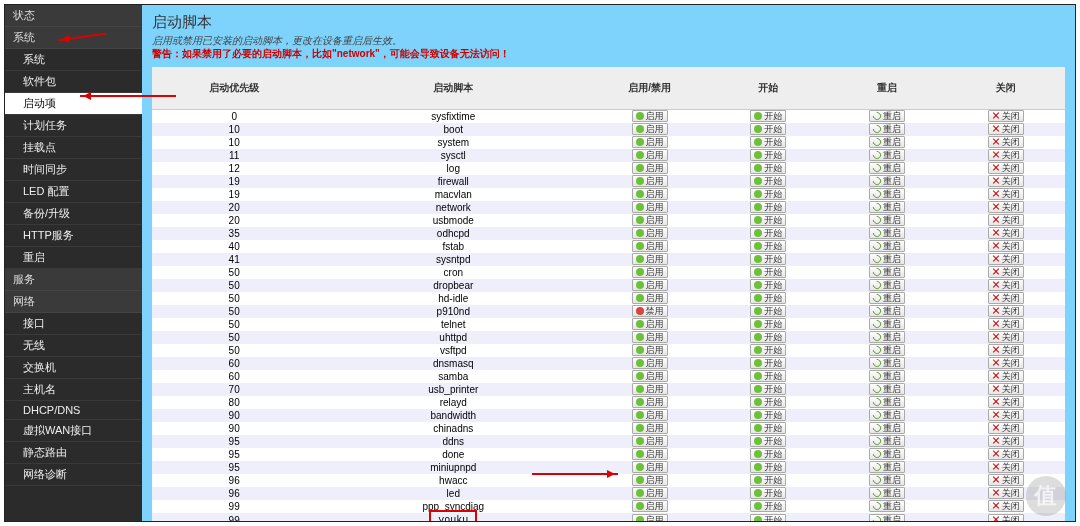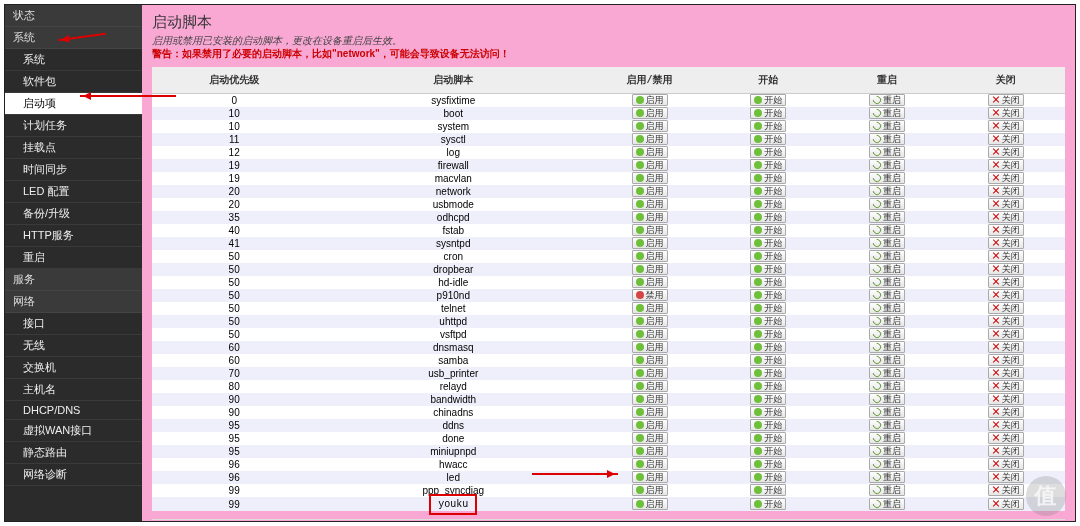--- a/index.html
+++ b/index.html
@@ -2,27 +2,27 @@
 <html><head>
 <meta charset="utf-8">
 <style>
   * { box-sizing: border-box; margin: 0; padding: 0; }
   body { font-family: Arial, sans-serif; font-size: 11px; background: #fff; width: 1080px; height: 526px; overflow: hidden; position: relative; }
   .frame { position: absolute; top: 4px; left: 4px; right: 4px; bottom: 4px; border: 1px solid #222; display: flex; background: #fff; }
   .sidebar { width: 137px; background: #2b2b2b; color: #fff; flex-shrink: 0; }
   .sidebar .hdr { background: #3a3a3a; color: #ddd; padding: 3px 8px; font-size: 11px; border-bottom: 1px solid #444; }
   .sidebar a { display: block; padding: 3px 8px 3px 18px; color: #eee; text-decoration: none; font-size: 11px; border-bottom: 1px solid #3a3a3a; cursor: pointer; }
   .sidebar a.active { background: #fff; color: #000; position: relative; }
-  .main { flex: 1; background: #f9a8d4; overflow: hidden; display: flex; flex-direction: column; justify-content: center; }
+  .main { flex: 1; background: #7dd3fc; overflow: hidden; display: flex; flex-direction: column; justify-content: center; }
   .content { padding: 4px 10px 10px 10px; overflow-y: auto; flex: 1; }
   h2 { font-size: 15px; font-weight: normal; color: #333; margin: 4px 0 2px 0; }
   .desc { font-size: 10px; color: #444; line-height: 1.3; font-style: italic; }
   .warn { font-size: 10px; color: #c00; font-weight: bold; margin-bottom: 6px; }
   table { width: 100%; border-collapse: collapse; font-size: 10px; }
-  th { background: #eee; color: #333; font-weight: bold; text-align: center; padding: 6px 4px; border-bottom: 1px solid #ccc; font-family: Liberation Mono, monospace; }
+  th { background: #eee; color: #333; font-weight: bold; text-align: center; padding: 14px 4px; border-bottom: 1px solid #ccc; }
   td { text-align: center; padding: 0 4px; height: 13px; line-height: 13px; }
   tbody tr:nth-child(even) { background: #efeffb; }
   tbody tr:nth-child(odd) { background: #fff; }
   .btn { display: inline-flex; align-items: center; gap: 2px; border: 1px solid #aaa; background: linear-gradient(#fefefe,#e6e6e6); padding: 0 3px; height: 12px; line-height: 12px; font-size: 9px; cursor: pointer; border-radius: 1px; color: #333; }
   .ico { width: 8px; height: 8px; border-radius: 50%; display: inline-block; }
   .ico-g { background: #6ebf3a; }
   .ico-r { background: #d64545; }
   .ico-x { width: 8px; height: 8px; display: inline-block; position: relative; }
   .ico-x::before, .ico-x::after { content: ""; position: absolute; width: 8px; height: 1px; background: #c00; top: 3px; left: 0; }
   .ico-x::before { transform: rotate(45deg); }

